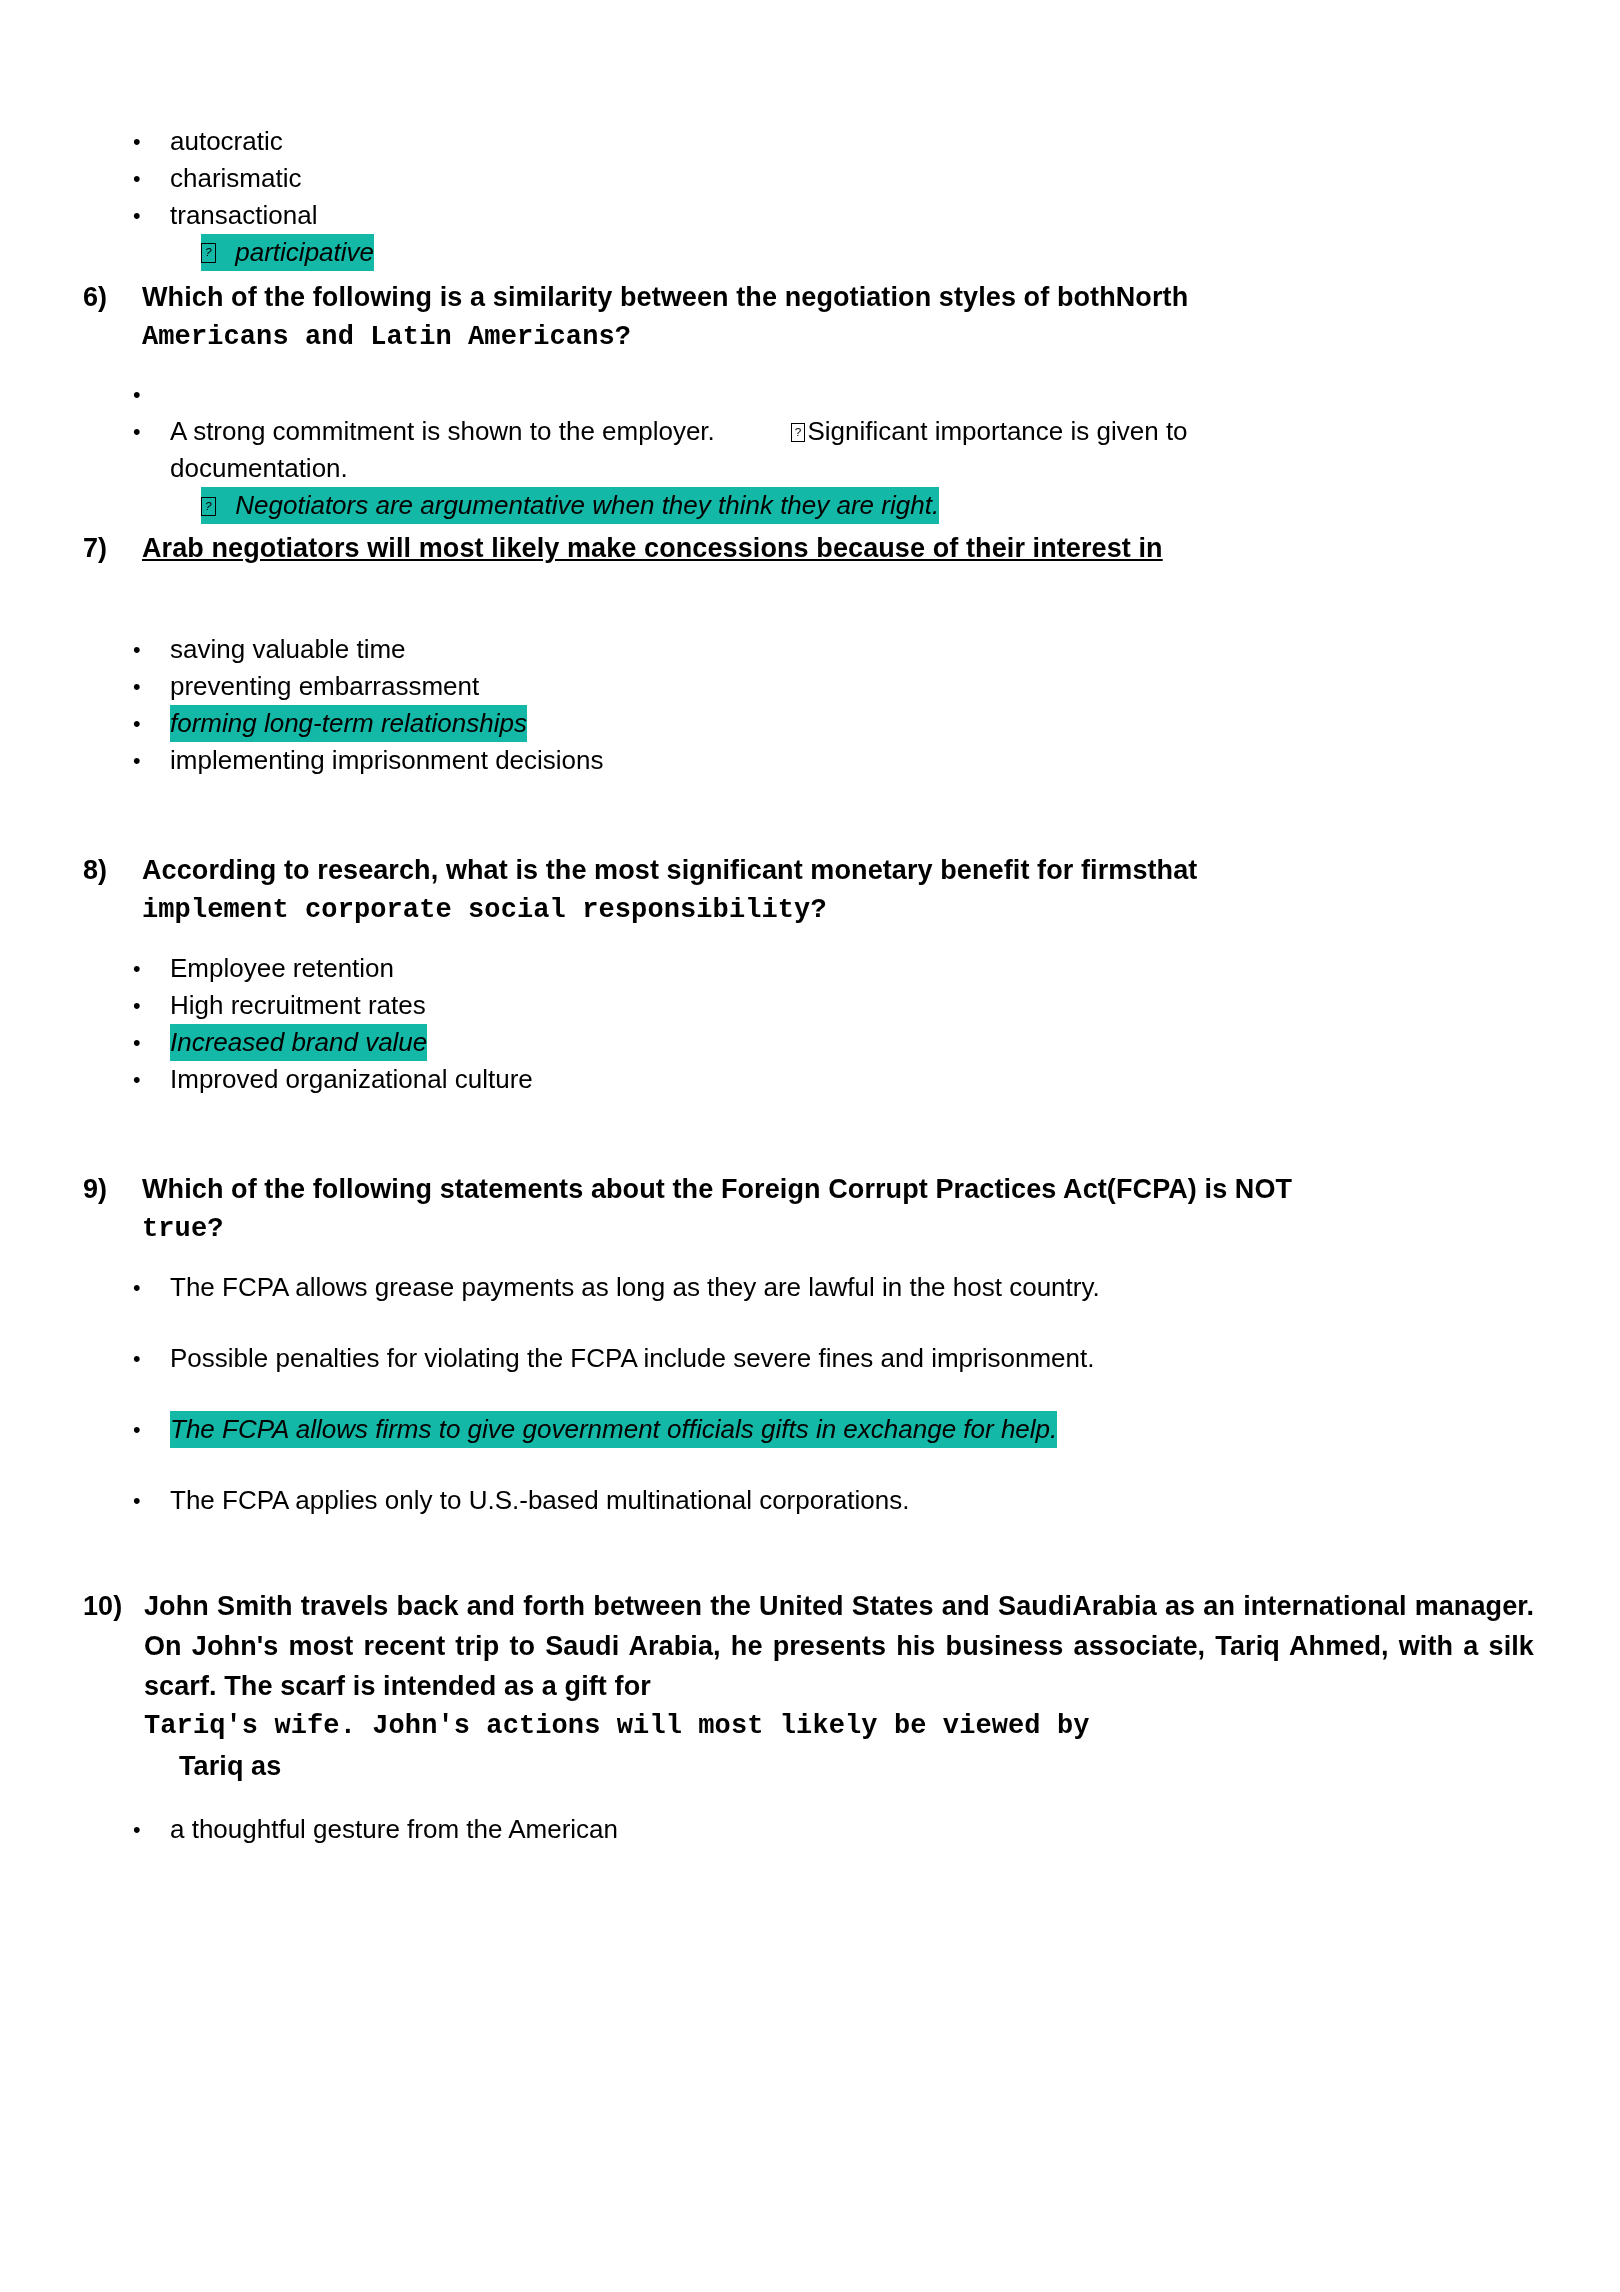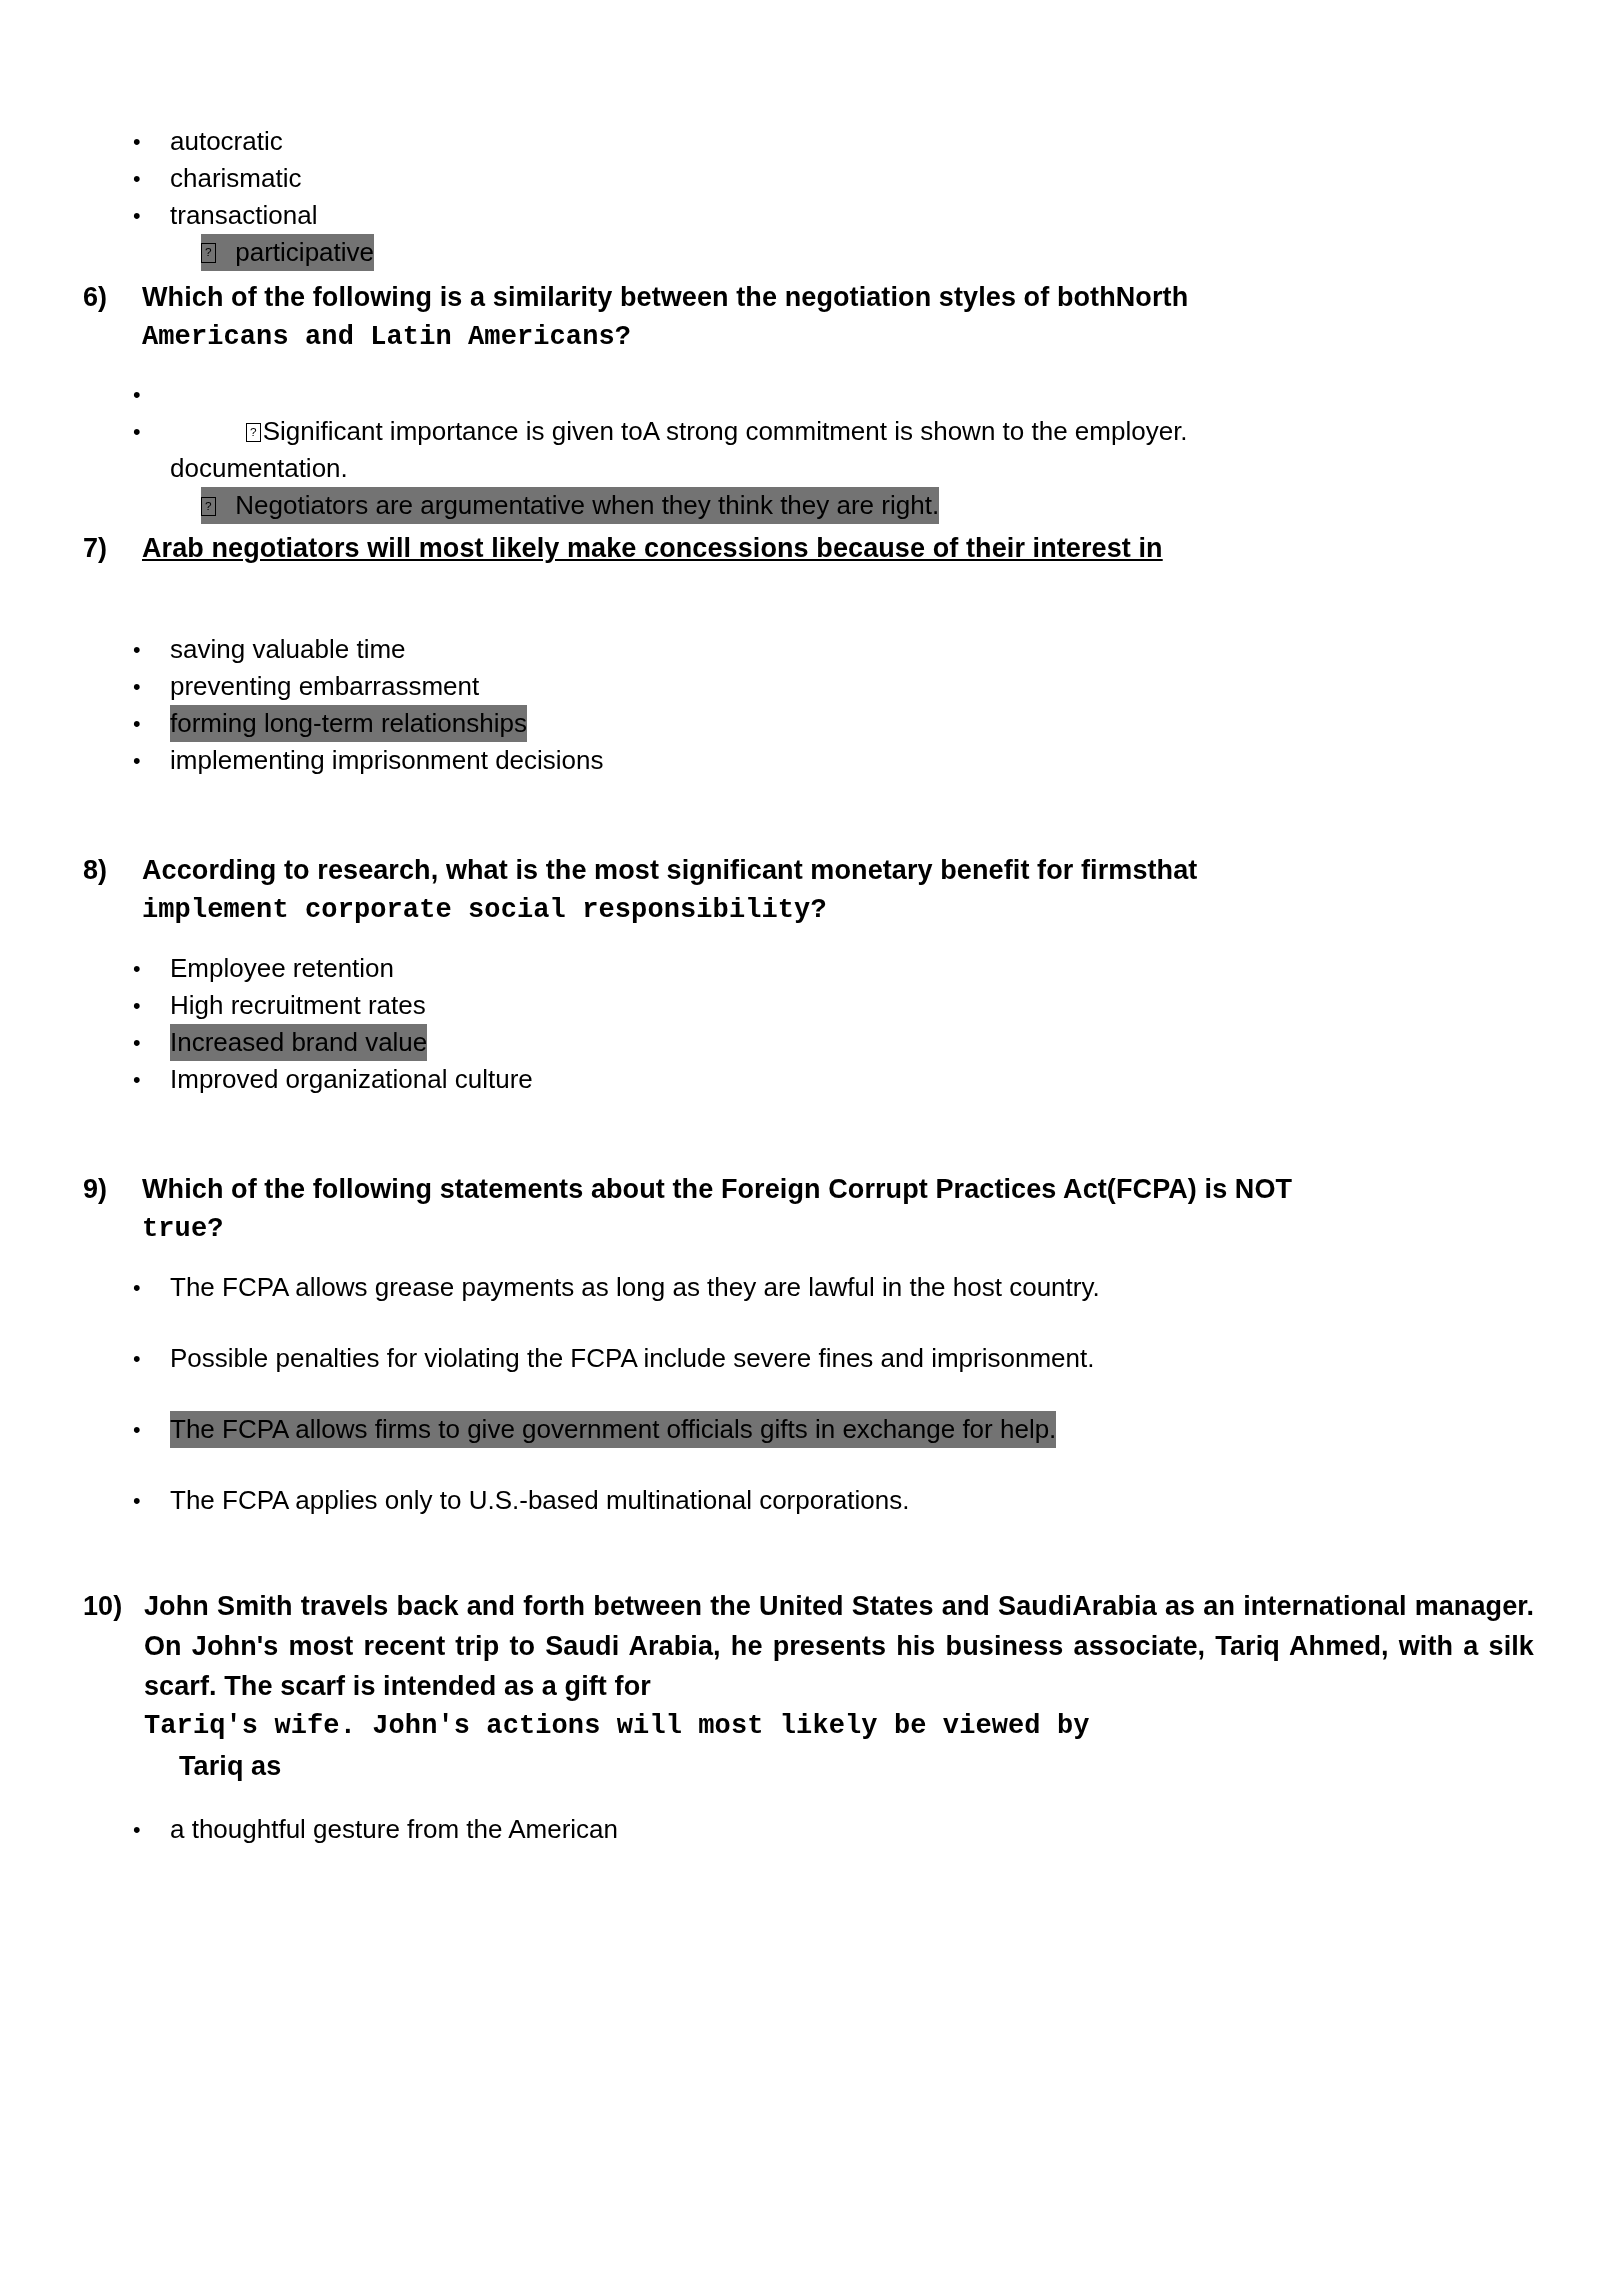--- a/index.html
+++ b/index.html
@@ -67,21 +67,21 @@
     font-size: 21.6px;
     line-height: 37px;
     padding-left: 5.9px;
     box-sizing: border-box;
   }
   .opt .otext { flex: 0 1 auto; }
 
   .opts.ind-a .opt { padding-left: 44px; }
   .opts.ind-b .opt { padding-left: 44px; }
 
-  .hl { background: #737373; }
+  .hl { background: #14b8a6; font-style: italic; }
 
   
   .tofu {
     display: inline-block;
     position: relative;
     width: 14.7px;
     height: 19.6px;
     border: 1px solid #000;
     box-sizing: border-box;
     vertical-align: -2px;
@@ -152,22 +152,22 @@
     </div>
 
     <div class="spacer-20"></div>
 
     <ul class="opts ind-a">
       <li class="opt">
         <span class="bullet">•</span>
       </li>
       <li class="opt">
         <span class="bullet">•</span>
+        <span class="otext">A strong commitment is shown to the employer.</span>
         <span class="otext" style="padding-left:76px;"><span class="tofu"></span><span>Significant importance is given to</span></span>
-        <span class="otext">A strong commitment is shown to the employer.</span>
       </li>
     </ul>
     <div class="opt" style="padding-left:44px;">
       <span class="bullet" style="visibility:hidden;">•</span>
       <span class="otext">documentation.</span>
     </div>
 
     <div class="subline" style="padding-left:118px;">
       <span class="hl" style="display:inline-flex;align-items:flex-start;">
         <span class="marker"><span class="tofu"></span></span>

